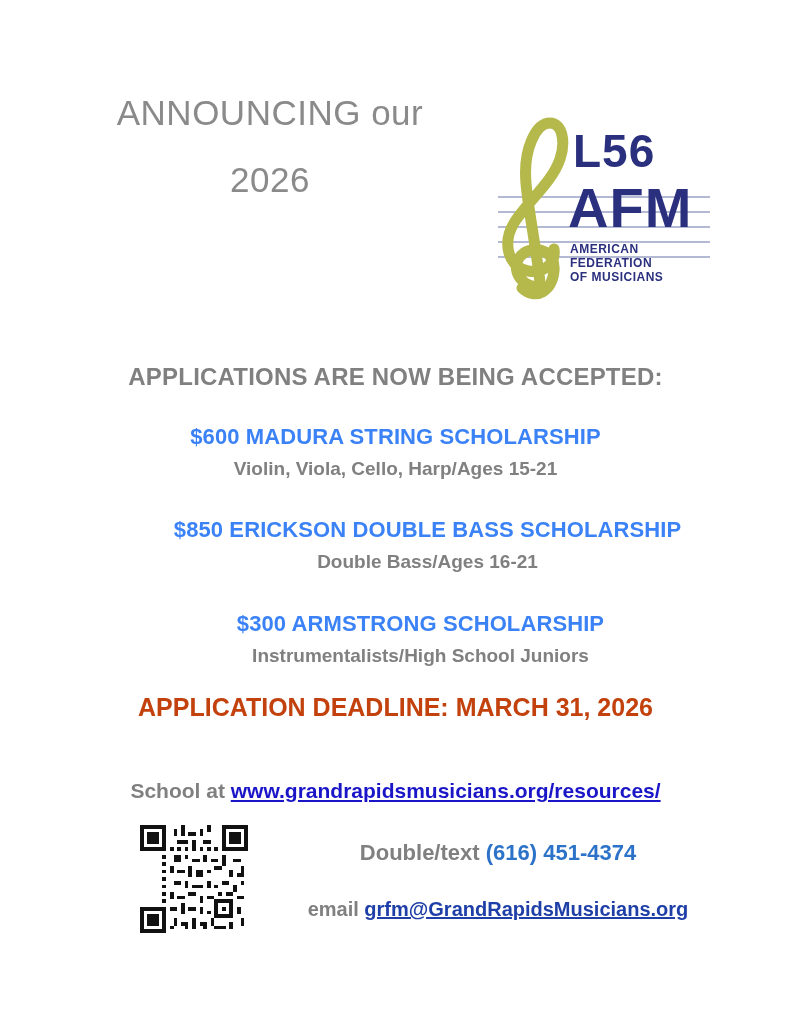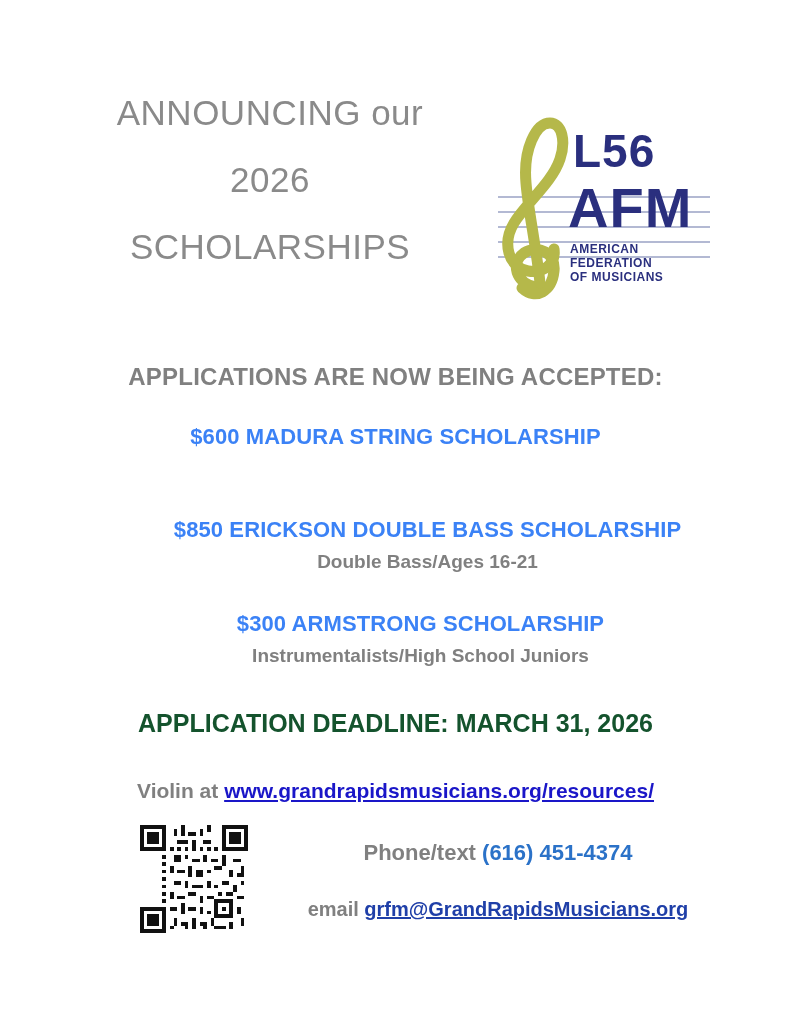--- a/index.html
+++ b/index.html
@@ -87,27 +87,27 @@
     color: #808080;
     display: block;
     margin-top: 8px;
   }
   .award-1 { top: 424px; }
   .award-2 { top: 517px; margin-left: 32px; }
   .award-3 { top: 611px; margin-left: 25px; }
 
   .deadline {
     position: absolute;
-    top: 709px;
+    top: 693px;
     left: 0;
     width: 791px;
     text-align: center;
     font-size: 25px;
     font-weight: bold;
-    color: #14532d;
+    color: #c2410c;
   }
 
   .details {
     position: absolute;
     top: 779px;
     left: 0;
     width: 791px;
     text-align: center;
     font-size: 21px;
     font-weight: bold;
@@ -157,21 +157,20 @@
 </style>
 </head>
 <body>
 
 <div class="page">
 
   <div class="header">
     <div class="headline">
       <span class="l1">ANNOUNCING our</span>
       <span class="l2">2026</span>
-      <span class="l3">SCHOLARSHIPS</span>
     </div>
 
     <div class="logo">
       <svg width="250" height="210" viewBox="0 0 250 210" xmlns="http://www.w3.org/2000/svg">
 
         <g stroke="#9aa2c4" stroke-width="1.4">
           <line x1="20" y1="92" x2="232" y2="92"></line>
           <line x1="20" y1="107" x2="232" y2="107"></line>
           <line x1="20" y1="122" x2="232" y2="122"></line>
           <line x1="20" y1="137" x2="232" y2="137"></line>
@@ -206,36 +205,37 @@
           <text x="92" y="176">OF MUSICIANS</text>
         </g>
       </svg>
     </div>
   </div>
 
   <div class="accepting">APPLICATIONS ARE NOW BEING ACCEPTED:</div>
 
   <div class="award award-1">
     <span class="title">$600 MADURA STRING SCHOLARSHIP</span>
+    <span class="sub">Violin, Viola, Cello, Harp/Ages 15-21</span>
   </div>
 
   <div class="award award-2">
     <span class="title">$850 ERICKSON DOUBLE BASS SCHOLARSHIP</span>
     <span class="sub">Double Bass/Ages 16-21</span>
   </div>
 
   <div class="award award-3">
     <span class="title">$300 ARMSTRONG SCHOLARSHIP</span>
     <span class="sub">Instrumentalists/High School Juniors</span>
   </div>
 
   <div class="deadline">APPLICATION DEADLINE: MARCH 31, 2026</div>
 
   <div class="details">
-    <span>Violin at </span><a href="#">www.grandrapidsmusicians.org/resources/</a>
+    <span>School at </span><a href="#">www.grandrapidsmusicians.org/resources/</a>
   </div>
 
   <div class="qr">
     <svg width="108" height="108" viewBox="0 0 29 29" shape-rendering="crispEdges" xmlns="http://www.w3.org/2000/svg">
       <rect width="29" height="29" fill="#ffffff"></rect>
       <g fill="#111111">
 
         <rect x="0" y="0" width="7" height="1"></rect>
           <rect x="0" y="6" width="7" height="1"></rect>
         <rect x="0" y="0" width="1" height="7"></rect>
@@ -331,20 +331,20 @@
           <rect x="27" y="25" width="1" height="2"></rect>
         <rect x="8" y="27" width="1" height="1"></rect>
           <rect x="12" y="27" width="1" height="1"></rect>
         <rect x="17" y="27" width="1" height="1"></rect>
           <rect x="20" y="27" width="1" height="1"></rect>
       </g>
     </svg>
   </div>
 
   <div class="phone">
-    <span>Phone/text </span><span class="num">(616) 451-4374</span>
+    <span>Double/text </span><span class="num">(616) 451-4374</span>
   </div>
 
   <div class="email">
     <span>email </span><a href="#">grfm@GrandRapidsMusicians.org</a>
   </div>
 
 </div>
 
 </body></html>

